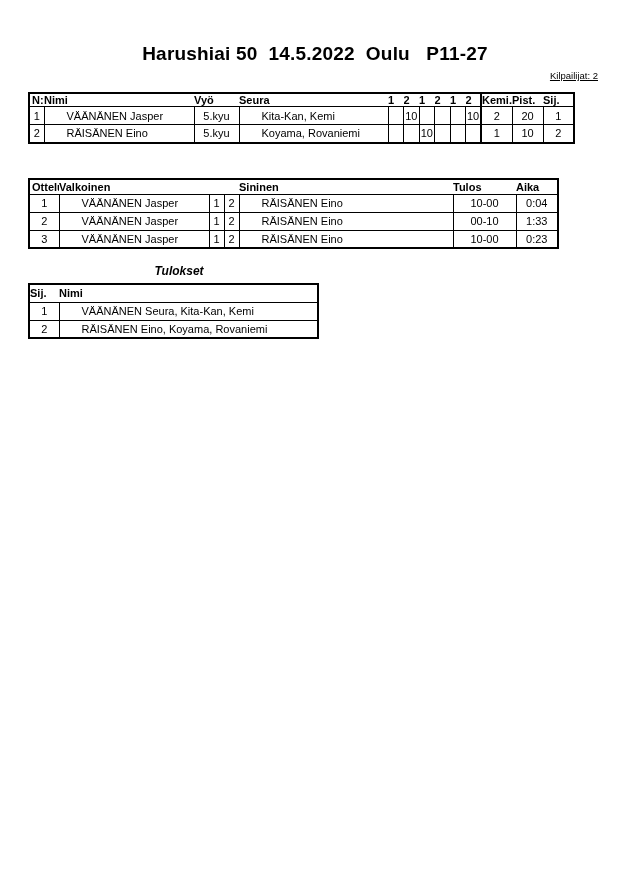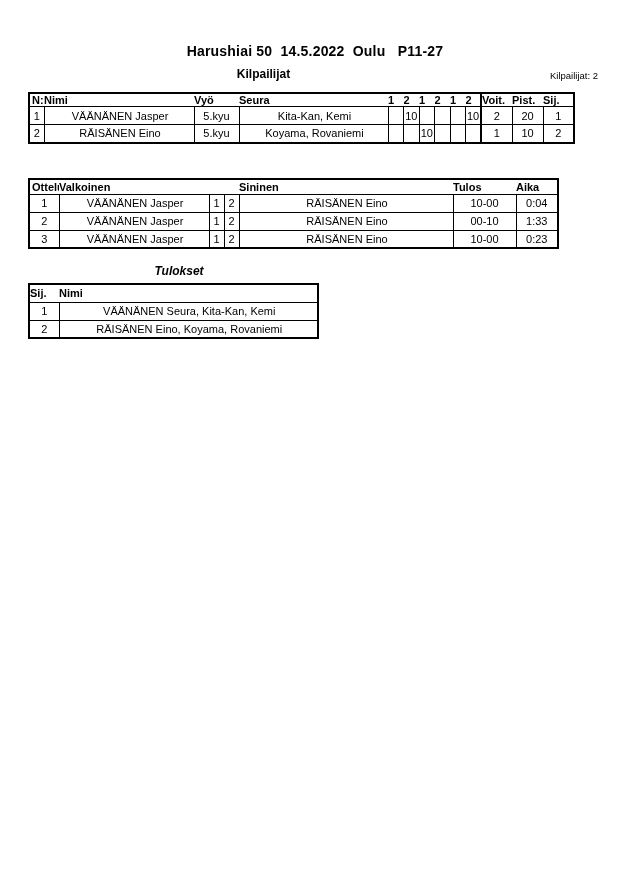--- a/index.html
+++ b/index.html
@@ -2,33 +2,33 @@
 <html><head>
 <meta charset="utf-8">
 <style>
   * { margin:0; padding:0; box-sizing:border-box; }
   html,body { background:#fff; }
   body { font-family:"Liberation Sans", sans-serif; color:#000; }
   .page { position:relative; width:630px; height:891px; background:#ffffff; overflow:hidden; }
 
   .doc-title {
     position:absolute; top:43px; left:0; width:630px;
-    text-align:center; font-size:14px; font-weight:bold;
+    text-align:center; font-size:19px; font-weight:bold;
     white-space:pre; letter-spacing:0.2px;
   }
   .sec-title {
     position:absolute; font-size:12px; font-weight:bold;
     text-align:center; white-space:nowrap;
   }
   #kilp-title { top:67px; left:0;   width:527px; }
   #ott-title  { top:162px; left:0;  width:588px; }
   #tul-title  { top:264px; left:0;  width:358px;font-style:italic; }
   .count-label {
     position:absolute; top:70px; left:470px; width:128px;
-    text-align:right; font-size:9.5px;
+    text-align:right; font-size:9.5px;text-decoration:underline;
   }
 
   table {
     position:absolute; border-collapse:collapse; table-layout:fixed;
     background:#fff; border:2px solid #000;
   }
   #t-kilpailijat { left:28px; top:92px;  width:545px; }
   #t-ottelut     { left:28px; top:178px; width:529px; }
   #t-tulokset    { left:28px; top:283px; width:289px; }
 
@@ -39,32 +39,31 @@
   }
   td {
     font-size:11px; font-weight:normal; padding:0;
     border:1px solid #000; white-space:nowrap; overflow:hidden;
     text-align:center;
   }
   tr.hdr    { height:13px; }
   tr.hdr2   { height:15px; }
   tr.hdr3   { height:18px; }
   tr.datarow{ height:18px; }
-  .al  { text-align:center; padding-left:2px; }
+  .al  { text-align:left; padding-left:22px; }
   .alh { text-align:left; padding-left:2px; }
   .thickleft { border-left:2px solid #000 !important; }
 </style>
 </head>
 <body>
 
 <div class="page">
 
   <div class="doc-title">Harushiai 50  14.5.2022  Oulu   P11-27</div>
 
-  <div class="sec-title" id="kilp-title">Kilpailijat</div>
   <div class="count-label">Kilpailijat: 2</div>
 
   <table id="t-kilpailijat">
     <colgroup>
       <col style="width:15px">
         <col style="width:150px">
         <col style="width:45px">
         <col style="width:149px">
       <col style="width:15.5px">
         <col style="width:15.5px">
@@ -81,21 +80,21 @@
       <th class="alh">N:o</th>
       <th>Nimi</th>
       <th>Vyö</th>
       <th>Seura</th>
       <th>1</th>
       <th>2</th>
       <th>1</th>
       <th>2</th>
       <th>1</th>
       <th>2</th>
-      <th class="thickleft">Voit.</th>
+      <th class="thickleft">Kemi.</th>
       <th>Pist.</th>
       <th>Sij.</th>
     </tr>
     <tr class="datarow">
       <td>1</td>
       <td class="al">VÄÄNÄNEN Jasper</td>
       <td>5.kyu</td>
       <td class="al">Kita-Kan, Kemi</td>
       <td></td>
       <td>10</td>

